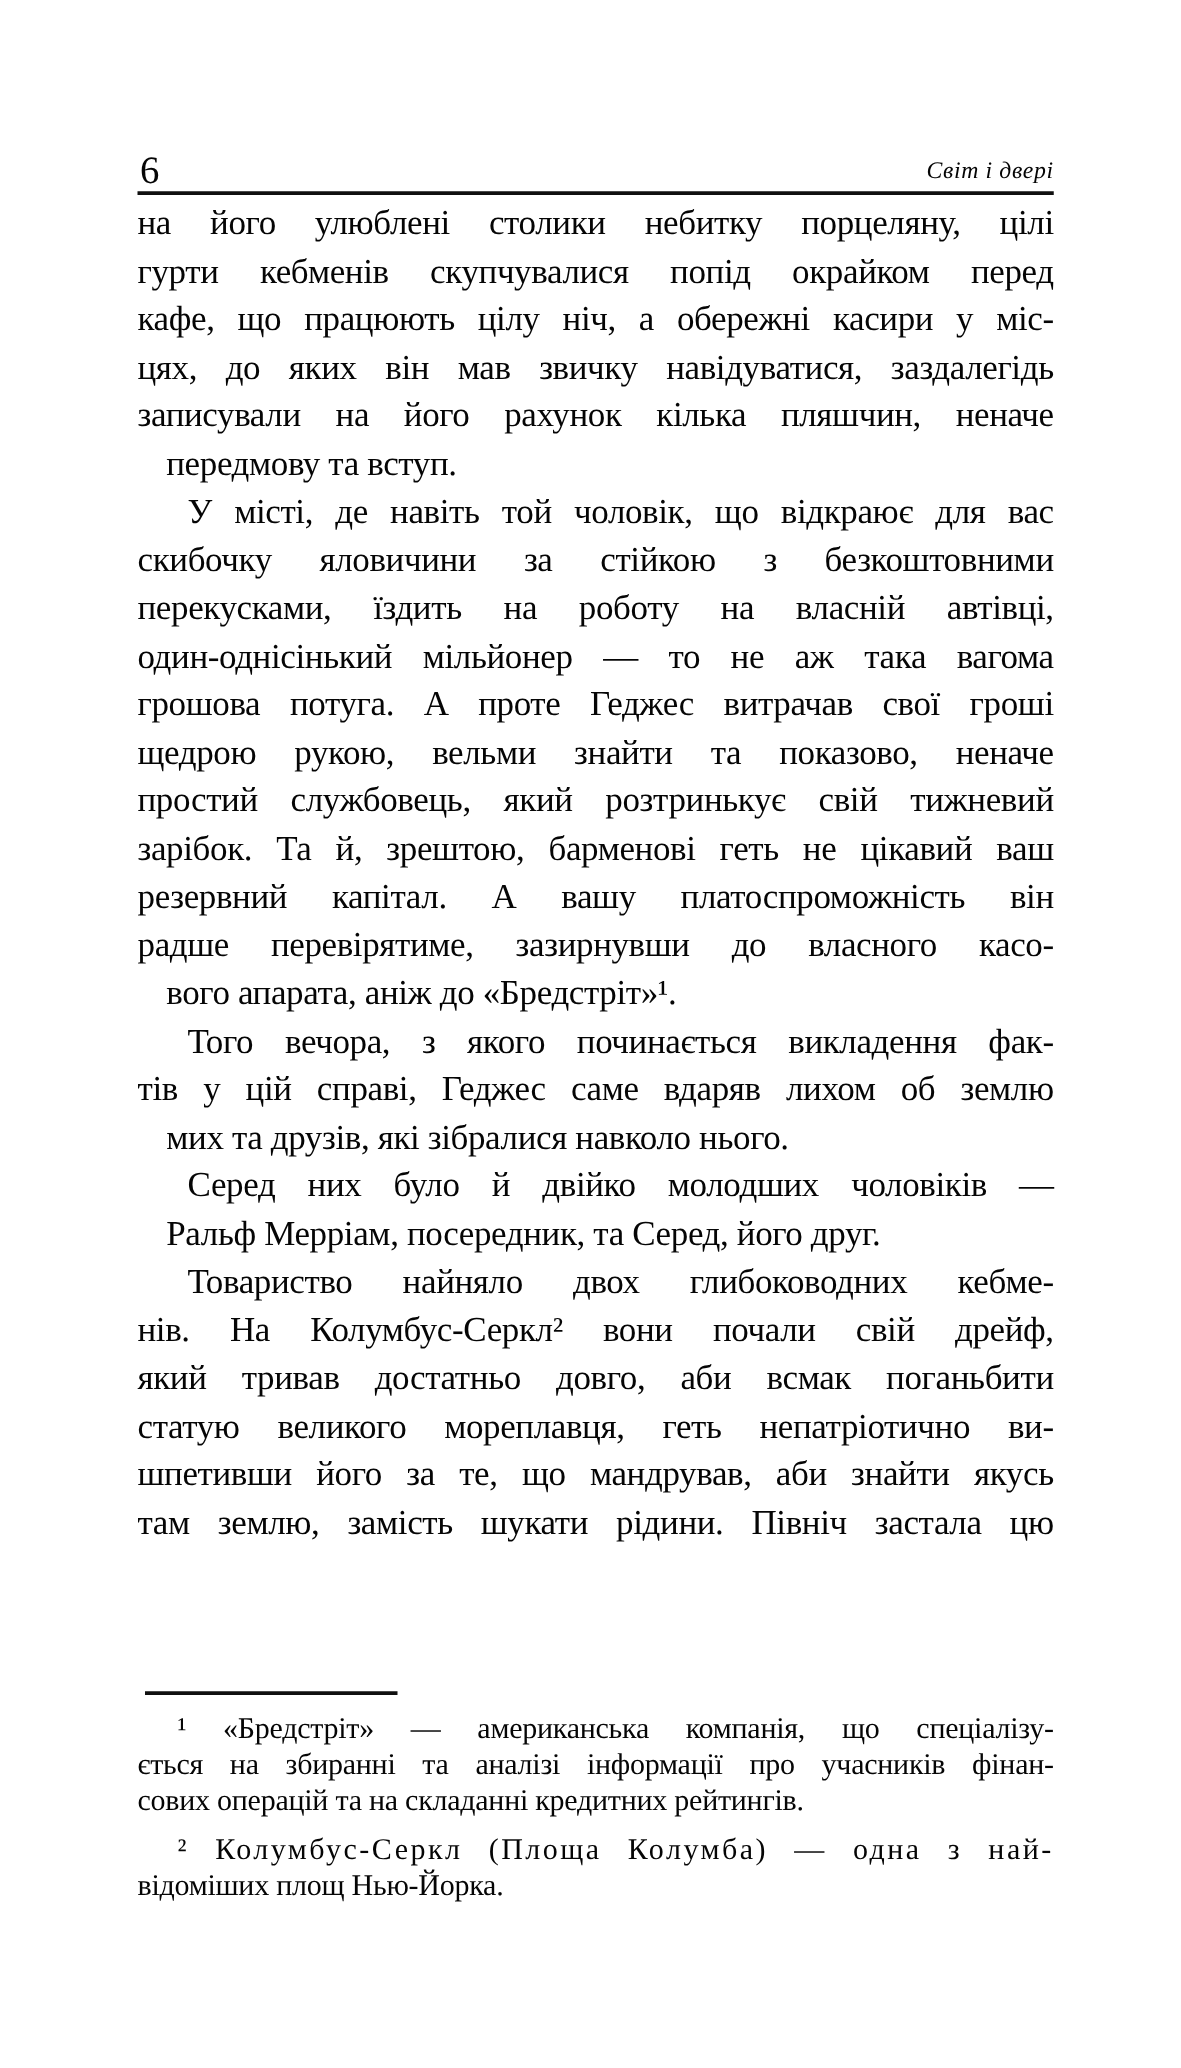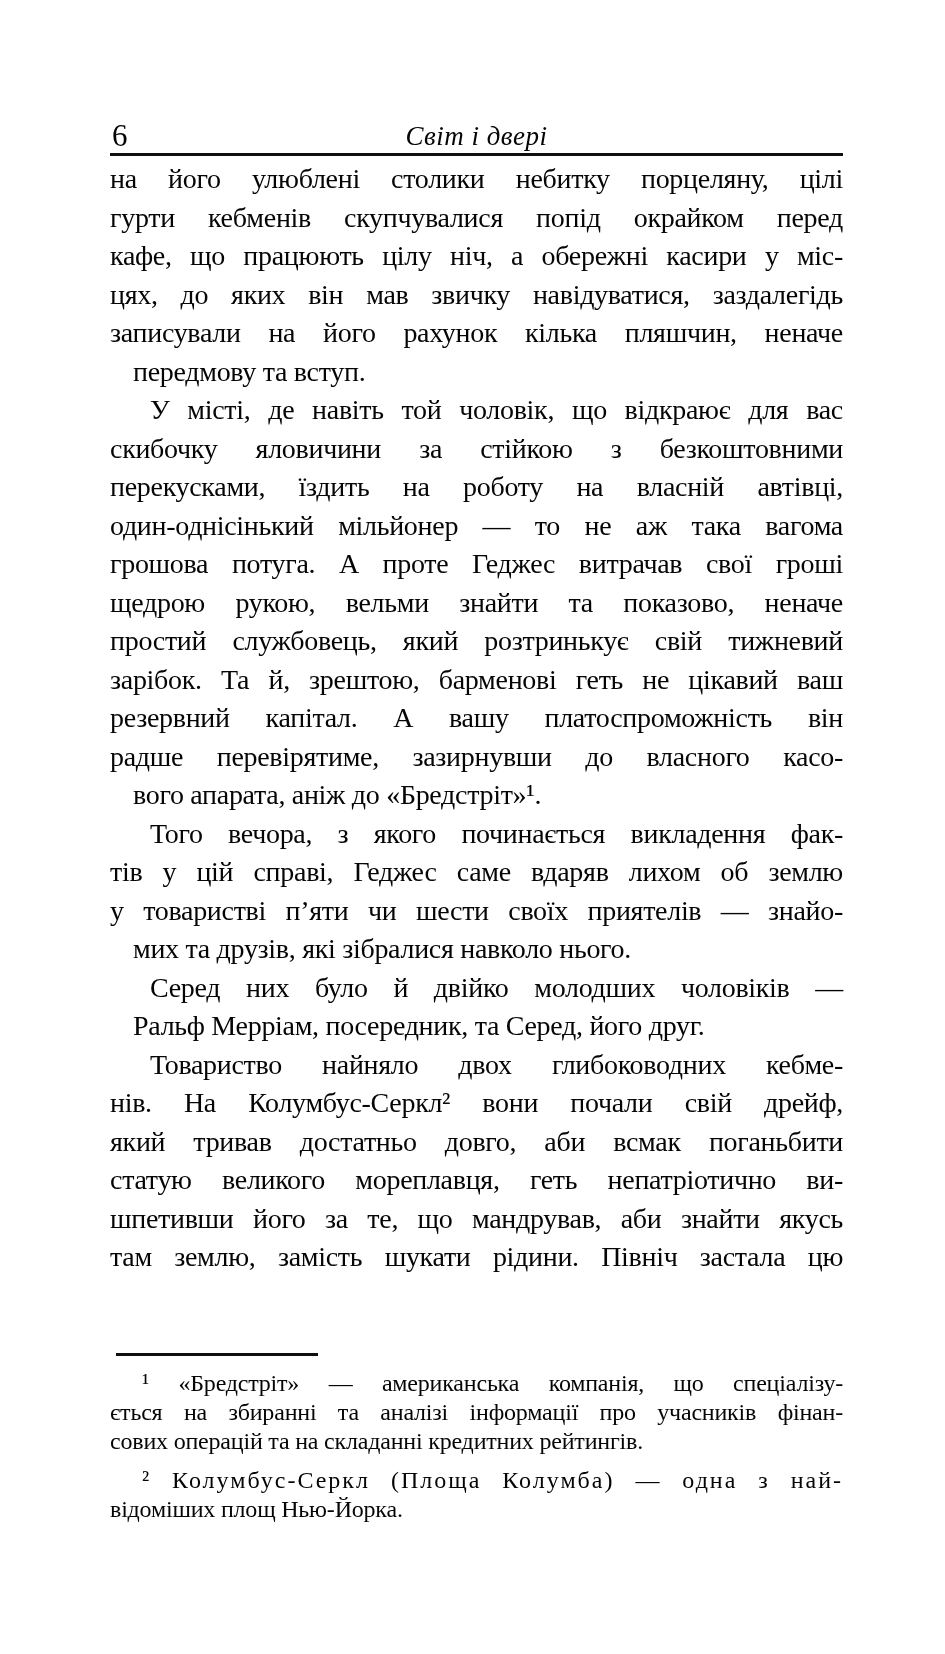--- a/index.html
+++ b/index.html
@@ -15,22 +15,22 @@
     background: #ffffff;
     overflow: hidden;
   }
   
   .page-num {
     position: absolute; left: 112px; top: 120px;
     font-size: 31px; line-height: 31px;
   }
   .running-title {
     position: absolute; left: 110px; top: 123px; width: 733px;
-    text-align: center; font-style: italic;
-    font-size: 27px; line-height: 27px; letter-spacing: 0.5px;
+    text-align: right; font-style: italic;
+    font-size: 19px; line-height: 27px; letter-spacing: 0.5px;
   }
   .header-rule {
     position: absolute; left: 110px; top: 153px;
     width: 733px; height: 3px; background: #101010;
   }
   
   .body-text {
     position: absolute; left: 110px; top: 160px; width: 733px;
     font-size: 28px; letter-spacing: -0.3px;
   }
@@ -91,21 +91,20 @@
       <div class="line">простий службовець, який розтринькує свій тижневий</div>
       <div class="line">зарібок. Та й, зрештою, барменові геть не цікавий ваш</div>
       <div class="line">резервний капітал. А вашу платоспроможність він</div>
       <div class="line">радше перевірятиме, зазирнувши до власного касо-</div>
       <div class="line last">вого апарата, аніж до «Бредстріт»¹.</div>
     </section>
 
     <section class="paragraph">
       <div class="line indent">Того вечора, з якого починається викладення фак-</div>
       <div class="line">тів у цій справі, Геджес саме вдаряв лихом об землю</div>
-      <div class="line">у товаристві п’яти чи шести своїх приятелів — знайо-</div>
       <div class="line last">мих та друзів, які зібралися навколо нього.</div>
     </section>
 
     <section class="paragraph">
       <div class="line indent">Серед них було й двійко молодших чоловіків —</div>
       <div class="line last">Ральф Мерріам, посередник, та Серед, його друг.</div>
     </section>
 
     <section class="paragraph">
       <div class="line indent">Товариство найняло двох глибоководних кебме-</div>

